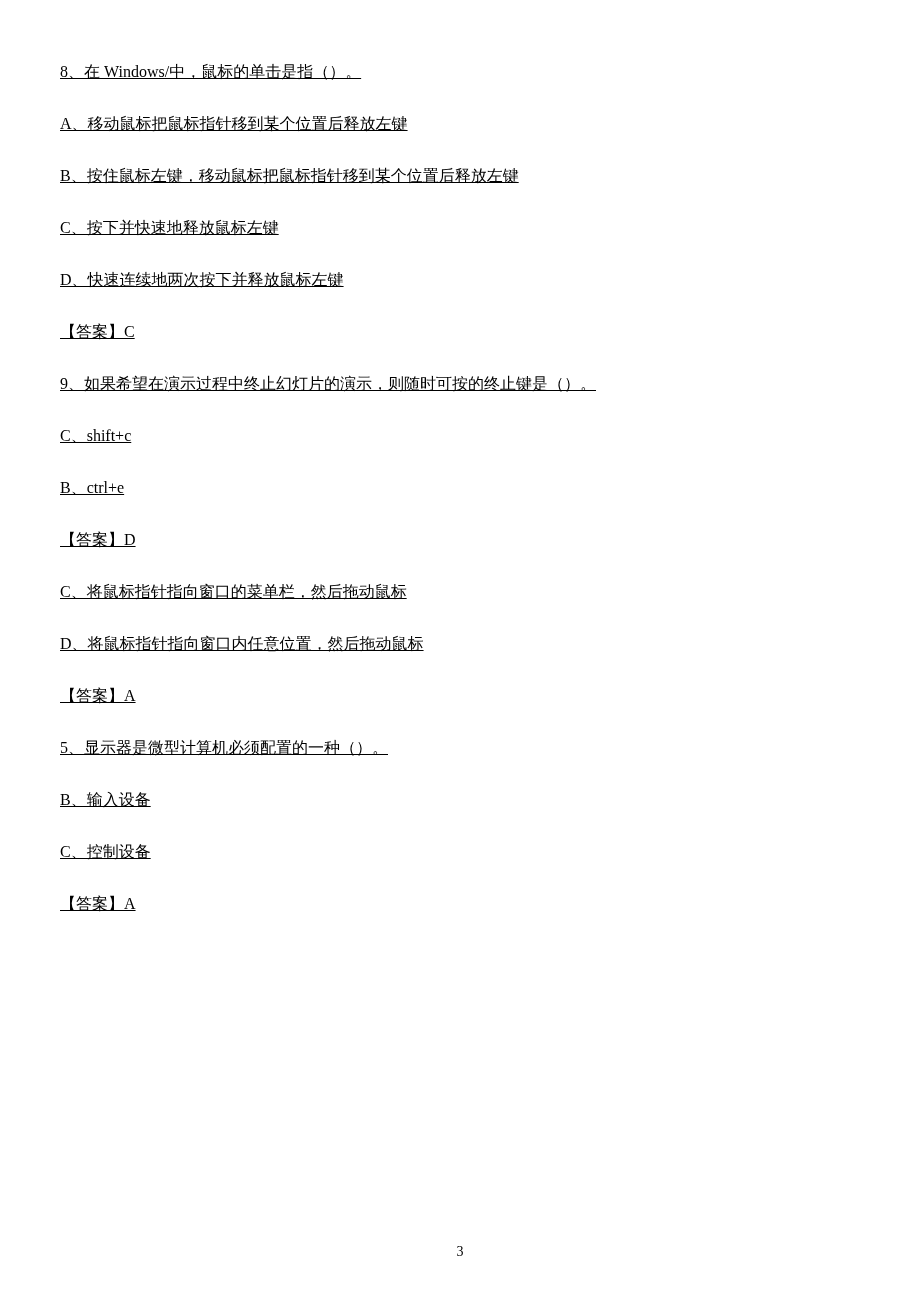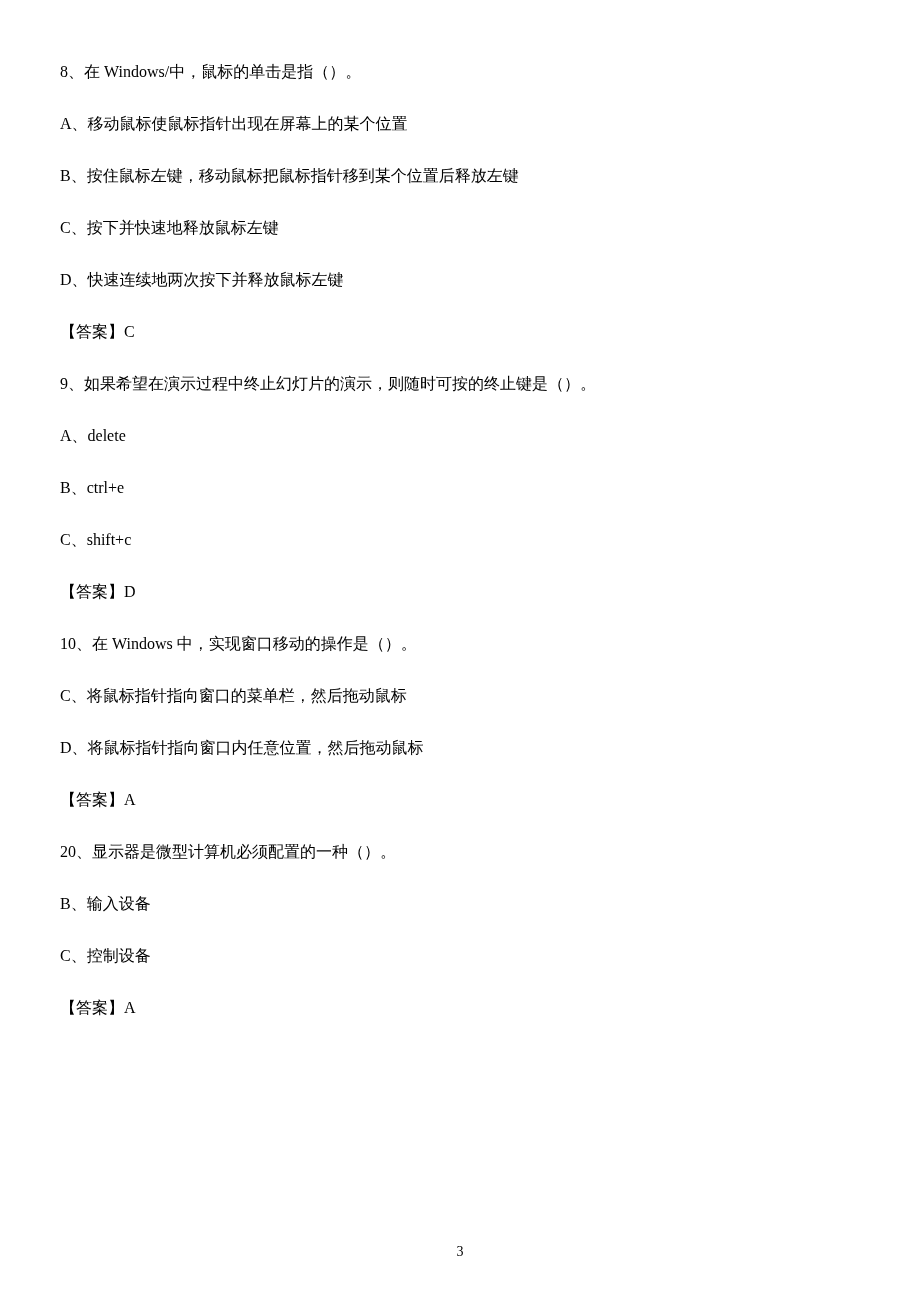--- a/index.html
+++ b/index.html
@@ -13,52 +13,51 @@
   }
   .page {
     width: 920px;
     min-height: 1302px;
     box-sizing: border-box;
     padding: 60px 60px 40px 60px;
     position: relative;
   }
   .block {
     margin-bottom: 28px;
+    text-decoration: underline;
   }
   .page-number {
     position: absolute;
     bottom: 40px;
     left: 0;
     right: 0;
     text-align: center;
     font-size: 14px;
   }
 </style>
 </head>
 <body>
 
 <div class="page">
 
   <div class="block">8、在 Windows/中，鼠标的单击是指（）。</div>
-  <div class="block">A、移动鼠标使鼠标指针出现在屏幕上的某个位置</div>
+  <div class="block">A、移动鼠标把鼠标指针移到某个位置后释放左键</div>
   <div class="block">B、按住鼠标左键，移动鼠标把鼠标指针移到某个位置后释放左键</div>
   <div class="block">C、按下并快速地释放鼠标左键</div>
   <div class="block">D、快速连续地两次按下并释放鼠标左键</div>
   <div class="block">【答案】C</div>
 
   <div class="block">9、如果希望在演示过程中终止幻灯片的演示，则随时可按的终止键是（）。</div>
-  <div class="block">A、delete</div>
+  <div class="block">C、shift+c</div>
   <div class="block">B、ctrl+e</div>
-  <div class="block">C、shift+c</div>
   <div class="block">【答案】D</div>
 
-  <div class="block">10、在 Windows 中，实现窗口移动的操作是（）。</div>
   <div class="block">C、将鼠标指针指向窗口的菜单栏，然后拖动鼠标</div>
   <div class="block">D、将鼠标指针指向窗口内任意位置，然后拖动鼠标</div>
   <div class="block">【答案】A</div>
 
-  <div class="block">20、显示器是微型计算机必须配置的一种（）。</div>
+  <div class="block">5、显示器是微型计算机必须配置的一种（）。</div>
   <div class="block">B、输入设备</div>
   <div class="block">C、控制设备</div>
   <div class="block">【答案】A</div>
 
   <div class="page-number">3</div>
 </div>
 
 </body></html>

